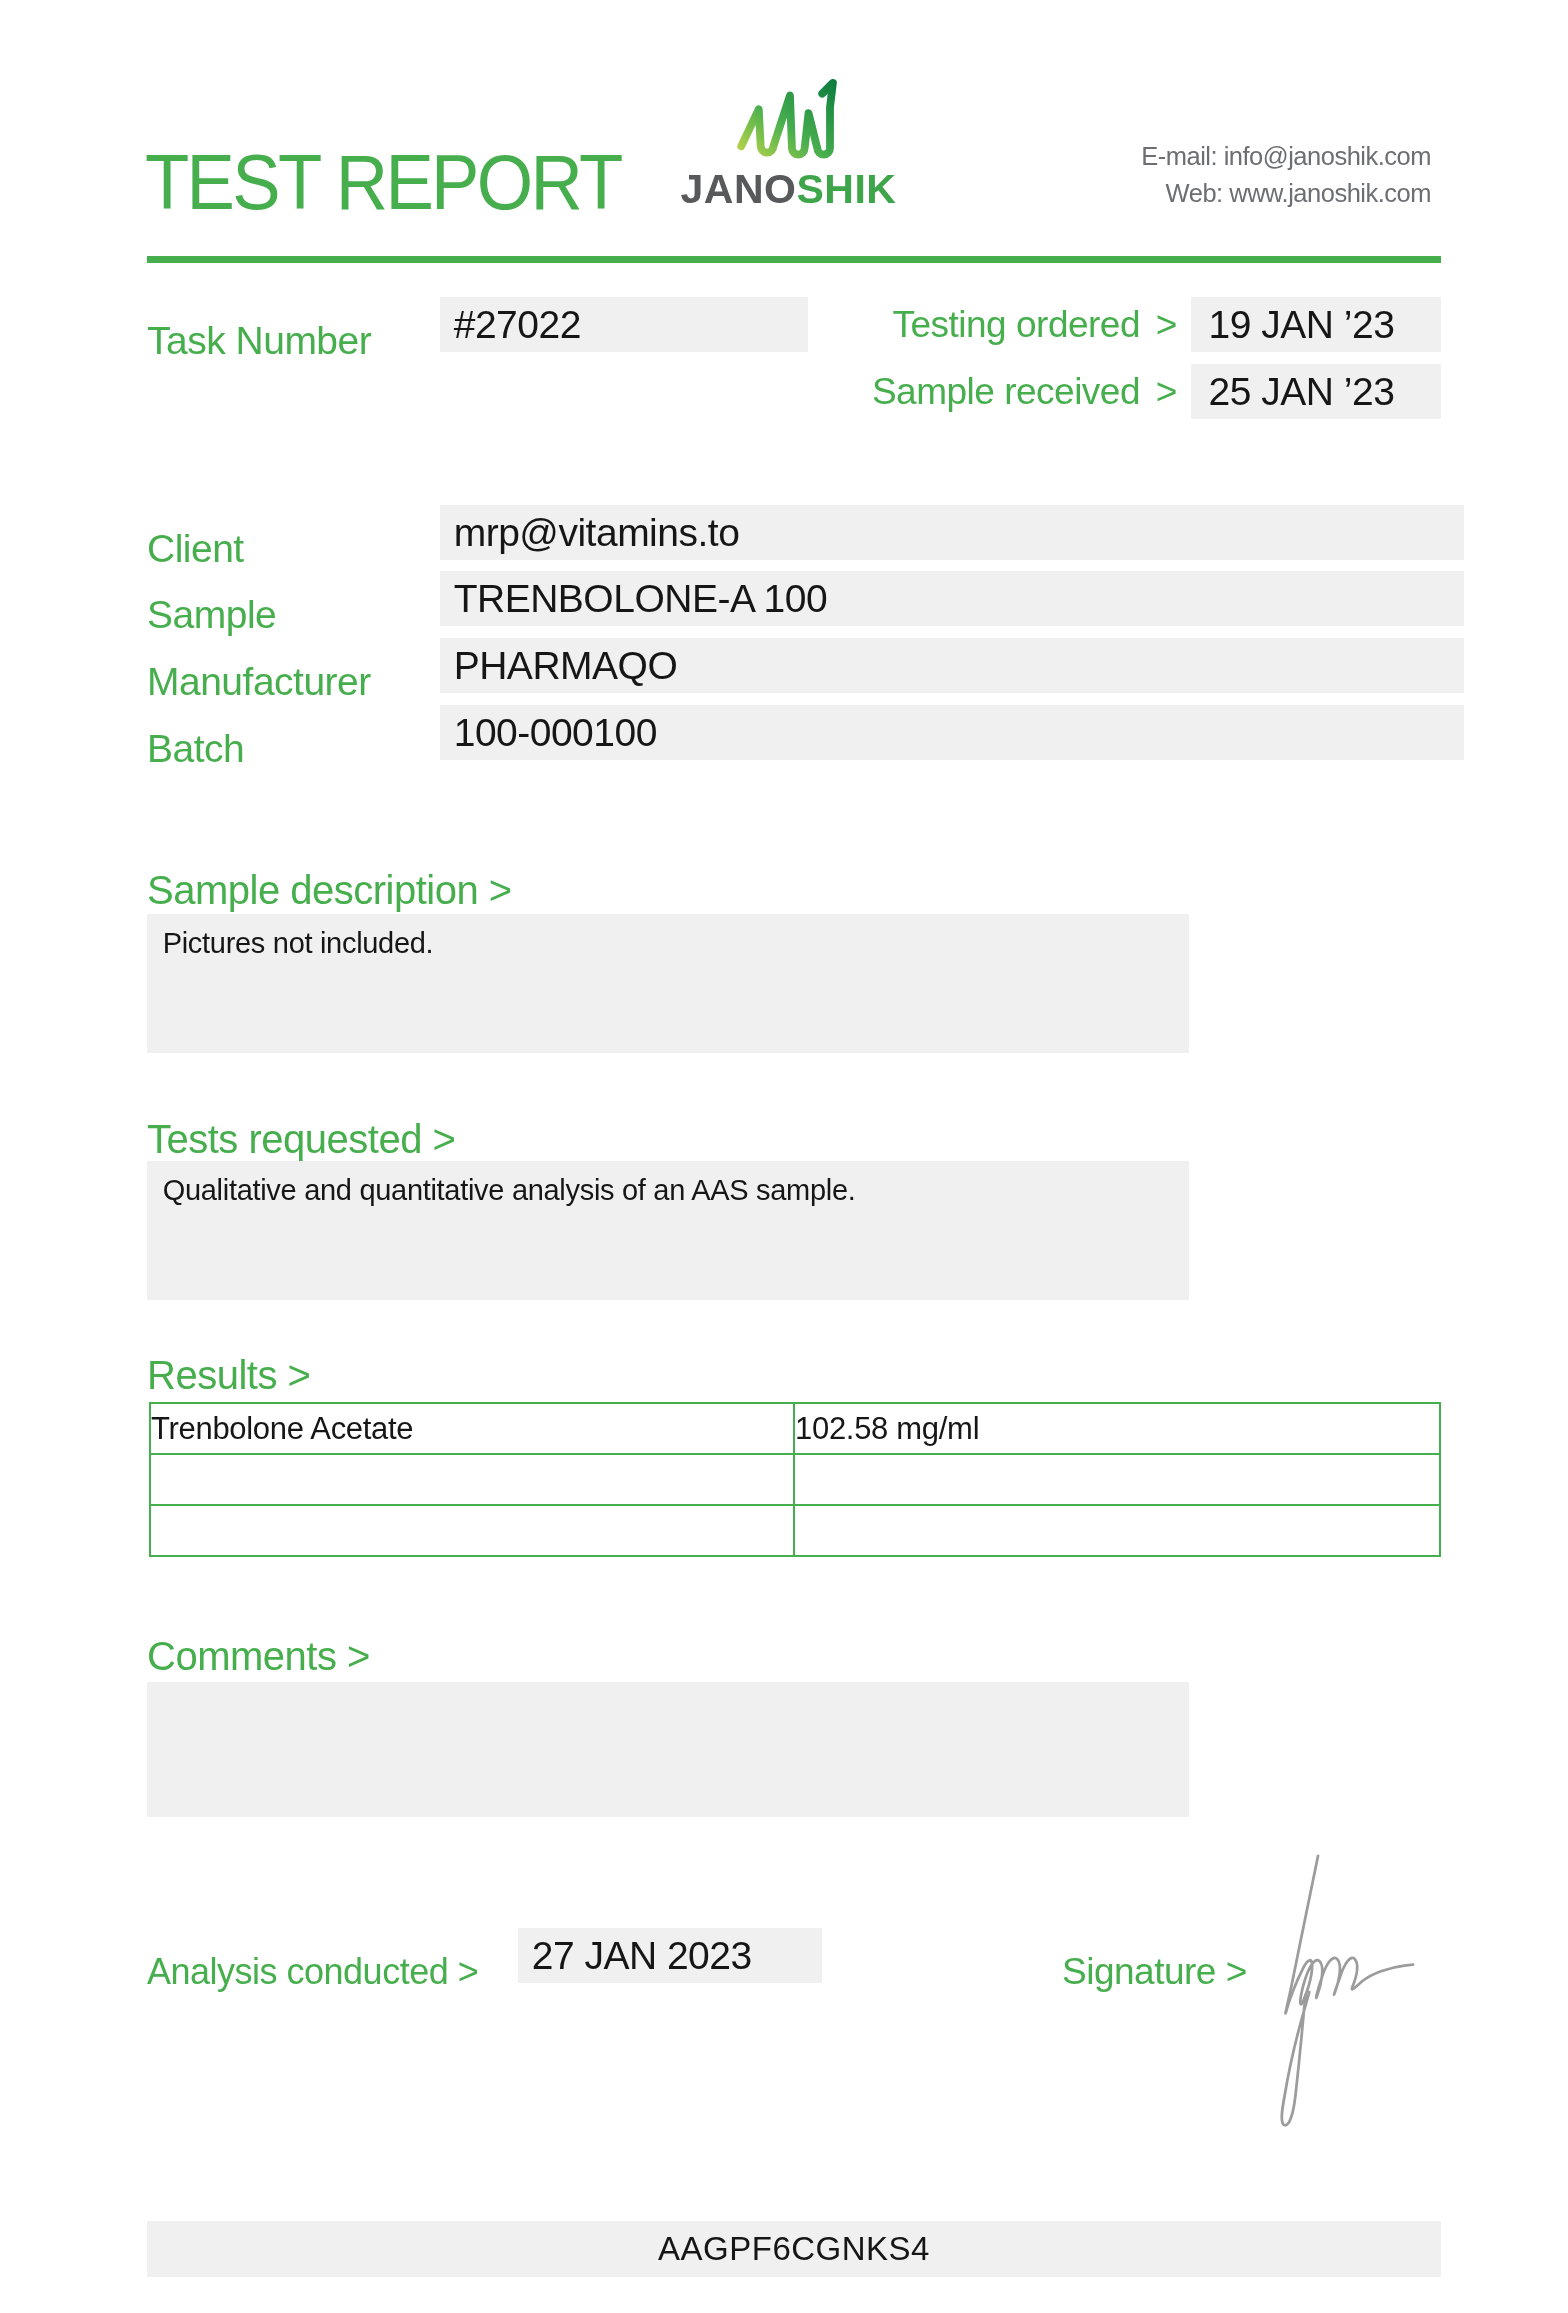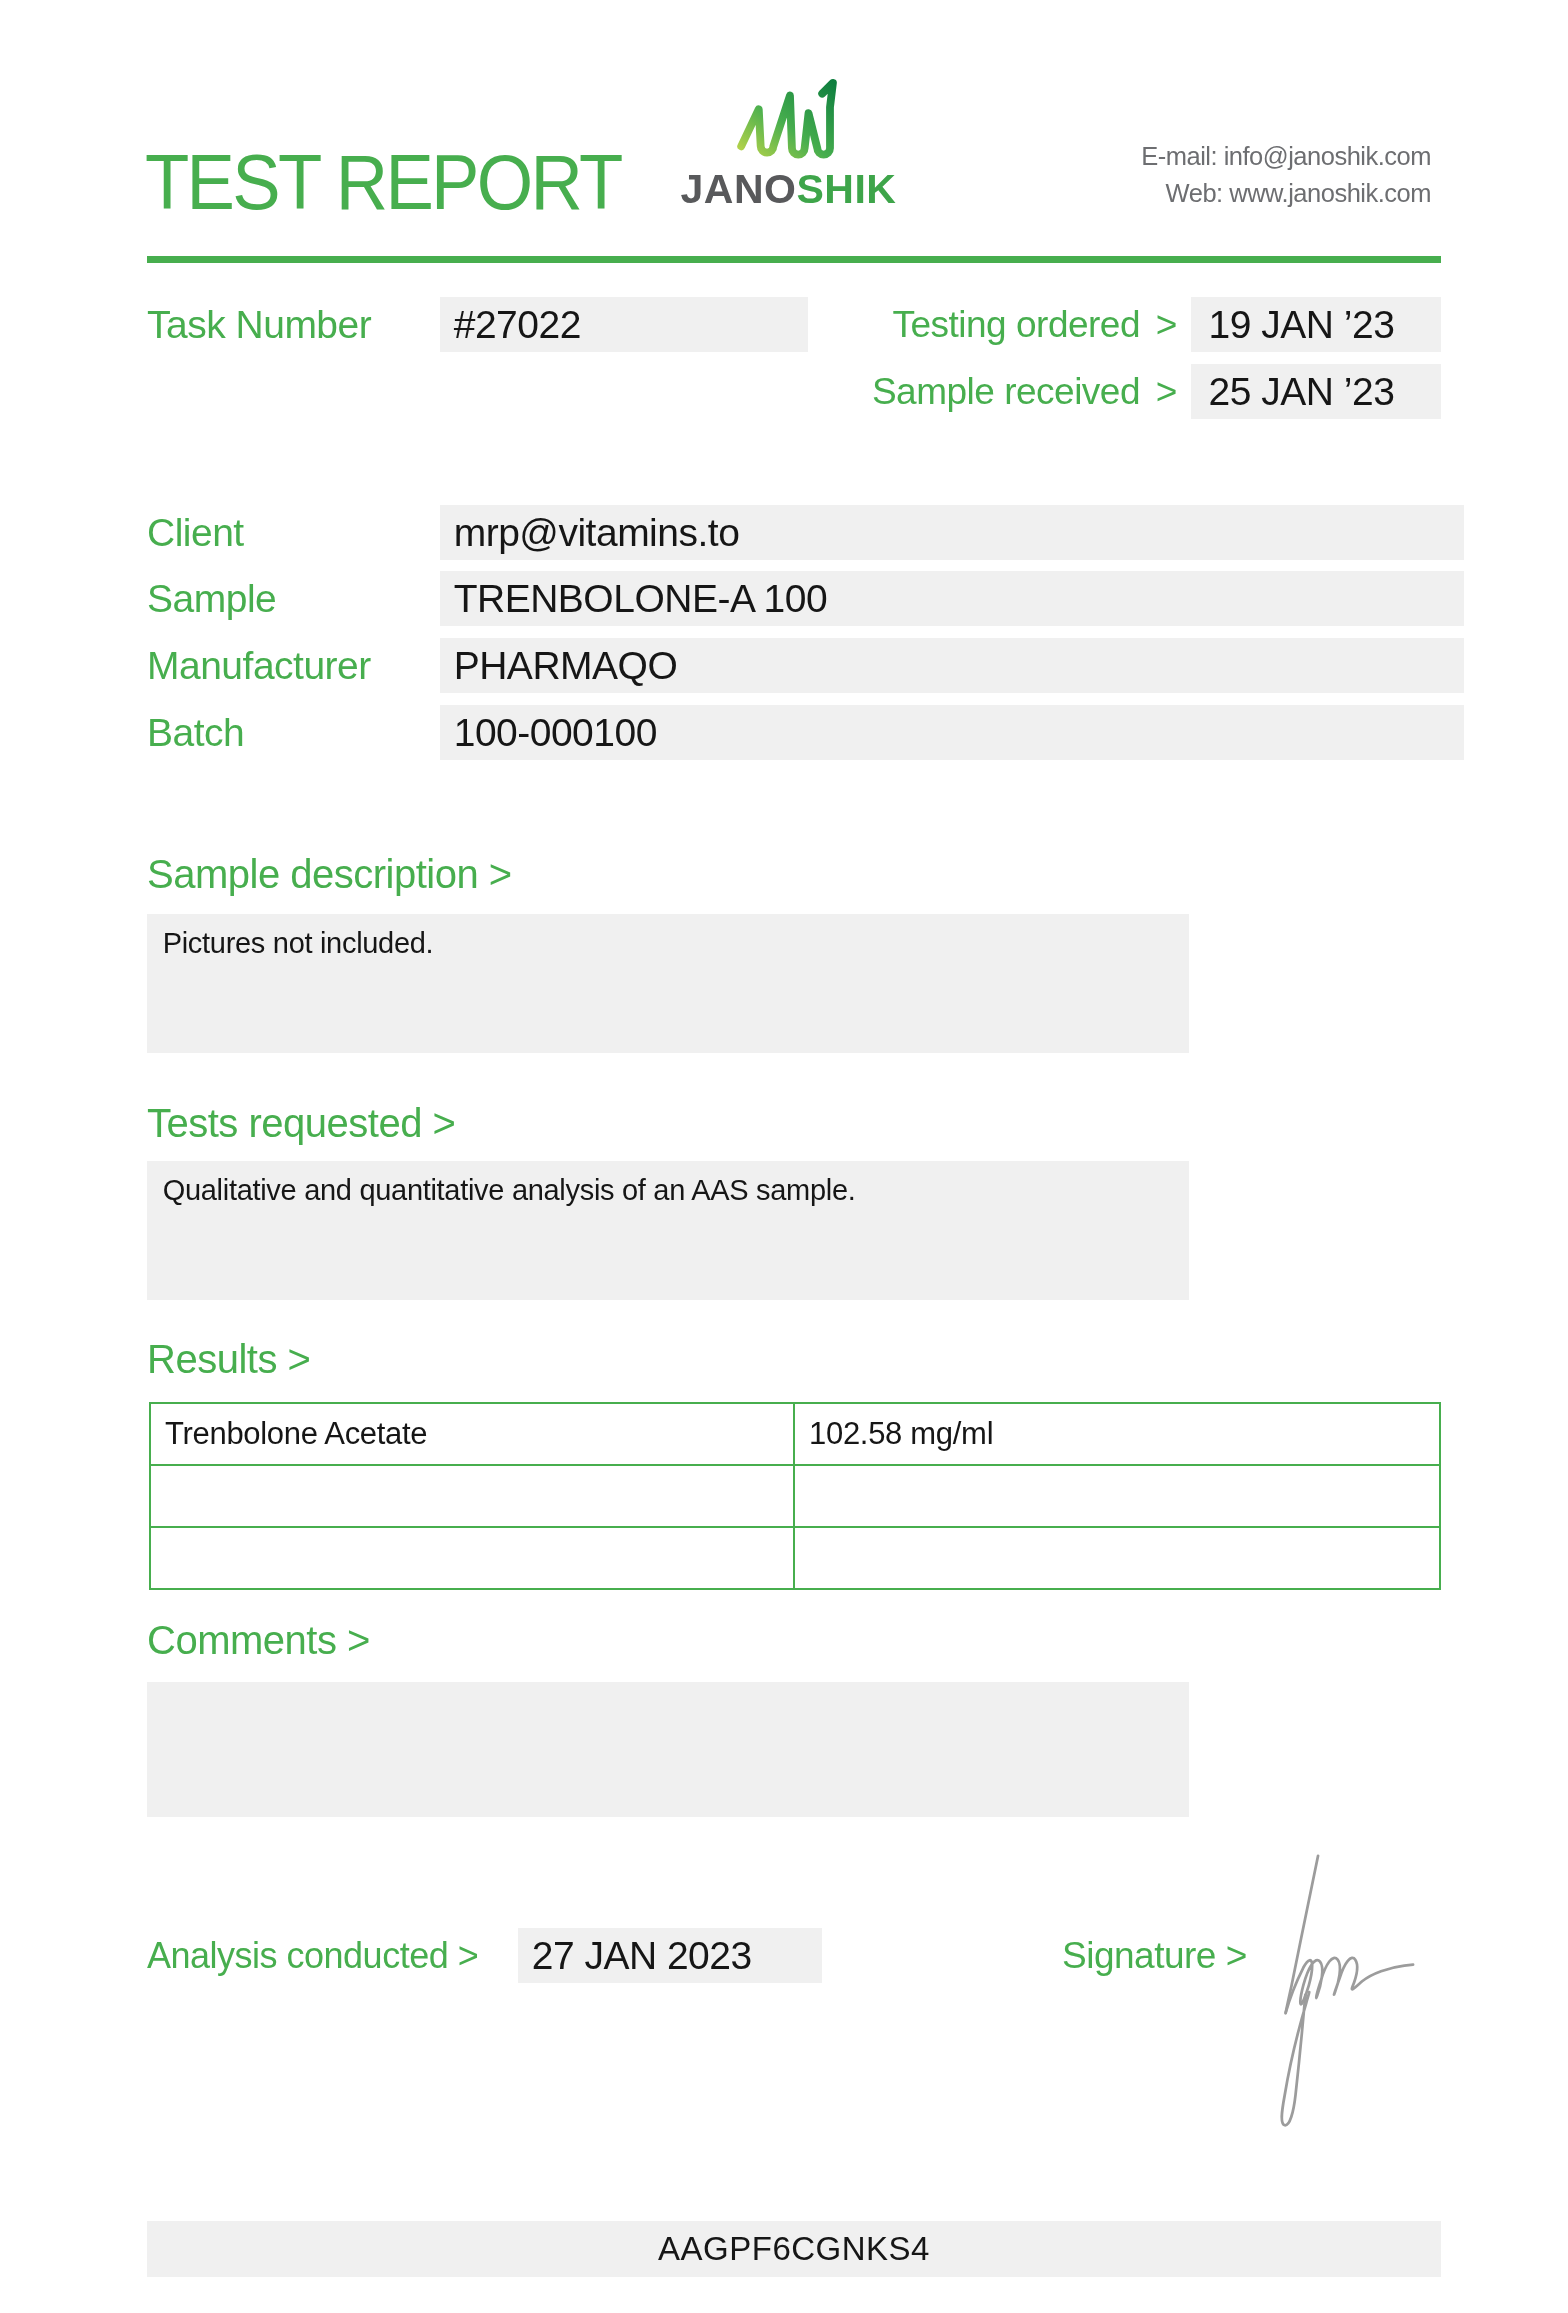--- a/index.html
+++ b/index.html
@@ -24,21 +24,21 @@
   .logo{position:absolute;left:674px;top:78px;width:229px;text-align:center;}
   .logo-mark{display:block;margin:0 auto 5.9px auto;}
   .logo-text{font-size:41px;font-weight:700;letter-spacing:0.5px;white-space:nowrap;}
   .logo-text .jano{color:var(--logo-gray);}
   .logo-text .shik{color:#3ea54a;}
   .contact{position:absolute;right:137px;top:138px;text-align:right;font-size:25.5px;
            color:var(--gray);line-height:37px;letter-spacing:-0.5px;}
   .divider{position:absolute;left:147px;top:256px;width:1294px;height:6.9px;background:var(--green);}
 
   
-  .glabel{color:var(--green);font-size:39px;letter-spacing:-0.5px;white-space:nowrap;}
+  .glabel{color:var(--green);font-size:39px;letter-spacing:-0.5px;white-space:nowrap;margin-top:16px;}
   .vbox{background:var(--box);}
   .vtext{font-size:39px;letter-spacing:-0.5px;color:var(--ink);margin-left:23px;}
 
   
   .task-label{position:absolute;left:147px;top:297px;height:55px;line-height:55px;}
   .task-box{position:absolute;left:417px;top:297px;width:368px;height:55px;line-height:55px;padding-left:13.7px;}
   .date-row{position:absolute;left:863px;width:578px;height:55px;display:flex;align-items:center;justify-content:flex-end;}
   .date-row .dlabel{font-size:37px;color:var(--green);letter-spacing:-0.5px;white-space:nowrap;}
   .date-row .arrow{font-size:37px;color:var(--green);margin:0 13.7px 0 15.7px;}
   .date-row .dbox{width:250px;height:55px;line-height:55px;background:var(--box);padding-left:17.6px;font-size:39px;letter-spacing:-0.5px;}
@@ -49,21 +49,21 @@
   .field-label{position:absolute;left:147px;height:55px;line-height:55px;}
   .field-box{position:absolute;left:417px;width:1024px;height:55px;line-height:55px;padding-left:13.7px;}
 
   
   .sec-heading{position:absolute;left:147px;height:47px;line-height:47px;font-size:40px;}
   .sec-box{position:absolute;left:147px;width:1042px;background:var(--box);padding:9.8px 15.7px;font-size:29px;line-height:39px;letter-spacing:-0.3px;}
 
   
   .results-table{position:absolute;left:149px;top:1402px;width:1292px;border-collapse:collapse;table-layout:fixed;}
   .results-table td{border:2.9px solid var(--green);font-size:31px;letter-spacing:-0.3px;
-                    padding-left:14px;height:62px;background:#fff;vertical-align:middle;}
+                    padding-left:0;height:51px;background:#fff;vertical-align:middle;}
   .results-table col.c1{width:644px;}
 
   
   .analysis-label{position:absolute;left:147px;top:1928px;height:55px;line-height:55px;font-size:36px;}
   .analysis-box{position:absolute;left:495px;top:1928px;width:304px;height:55px;line-height:55px;padding-left:13.7px;}
   .signature-label{position:absolute;left:1062px;top:1928px;height:55px;line-height:55px;font-size:37px;}
   .signature-svg{position:absolute;left:1259px;top:1848px;}
   .verify-line{position:absolute;left:147px;top:2154px;width:1294px;font-size:35px;color:var(--green);
                letter-spacing:-0.5px;white-space:nowrap;}
   .key-box{position:absolute;left:147px;top:2221px;width:1294px;height:56px;line-height:56px;

